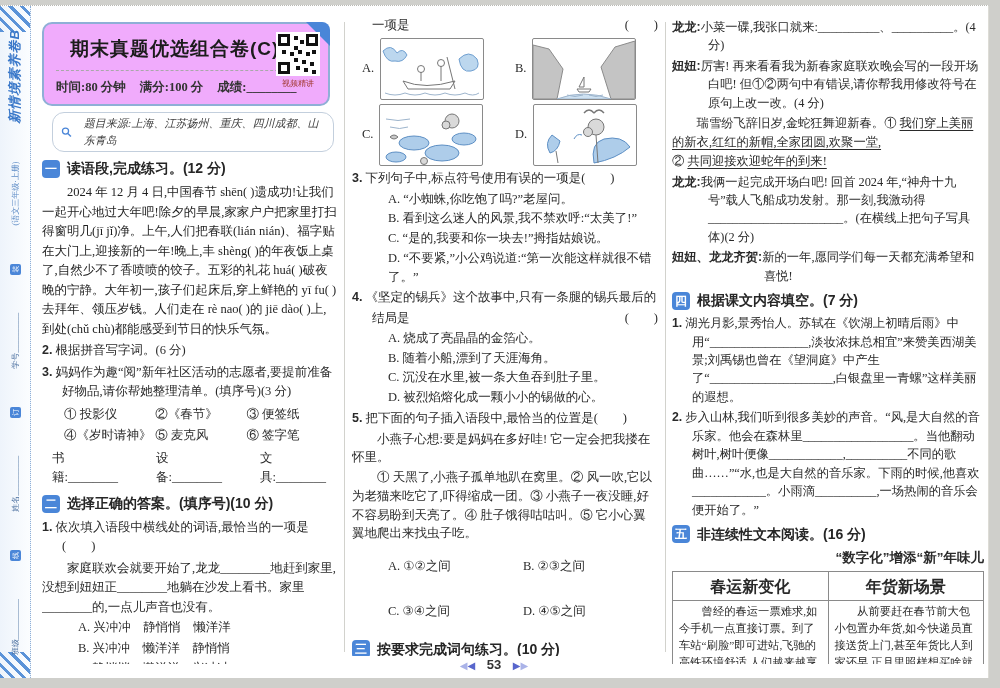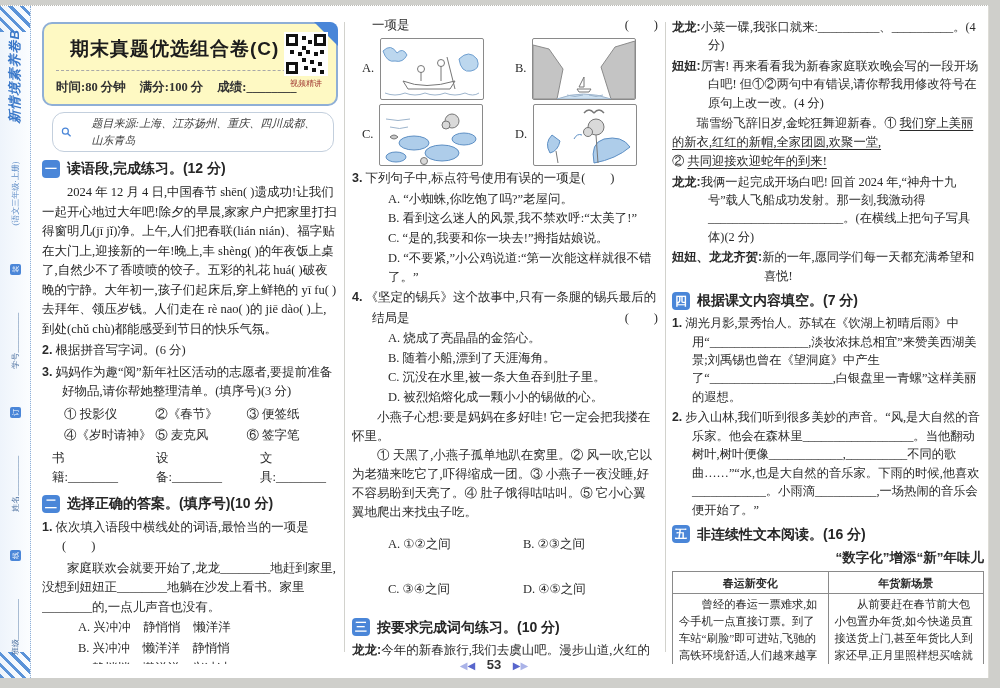--- a/index.html
+++ b/index.html
@@ -41,35 +41,35 @@
   .col{position:absolute;top:10px;overflow:hidden;}
   .col1{left:42px;width:296px;height:648px;font-size:12.5px;line-height:1.56;}
   .col2{left:352px;width:306px;height:640px;font-size:12.5px;line-height:1.5;}
   .col3{left:672px;width:312px;height:648px;font-size:12.3px;line-height:1.5;}
   .vdiv{position:absolute;top:16px;height:630px;width:0;border-left:1px solid #d2d2cd;}
   .vdiv.d1{left:344px;}
   .vdiv.d2{left:665px;}
   
   .hbox{
     position:relative;border:2px solid #8fafd6;border-radius:10px;
-    padding:8px 10px 7px 12px;margin:6px 0 6px 0;background:#fef9c3;
+    padding:8px 10px 7px 12px;margin:6px 8px 6px 0;background:#f0abfc;
   }
   .hbox .fold{position:absolute;top:-2px;right:-2px;width:0;height:0;
     border-top:24px solid #4a86d8;border-left:24px solid transparent;border-top-right-radius:8px;}
   .htitle{font-family:"Liberation Sans",sans-serif;font-weight:bold;font-size:19px;
     letter-spacing:1px;color:#1c1c1c;padding:2px 0 6px 14px;}
   .hmeta{border-top:1px dashed #a8a8a8;padding-top:7px;font-size:12.5px;font-weight:bold;
     color:#333;display:flex;gap:14px;align-items:flex-end;text-align:center;}
   .score-blank{letter-spacing:0;}
   .qr{position:absolute;right:8px;top:8px;width:44px;height:44px;}
   .qr-cap{position:absolute;right:4px;top:54px;font-size:8px;color:#a23b34;width:52px;text-align:center;}
   
   .source{
     border:1px solid #c3cfdd;border-radius:12px;padding:2px 8px;margin:2px 4px 6px 10px;
-    font-size:11px;font-style:italic;color:#3c3c3c;display:flex;align-items:center;gap:20px;
+    font-size:11px;font-style:italic;color:#3c3c3c;display:flex;align-items:center;gap:12px;
   }
   
   .sec{display:flex;align-items:center;gap:7px;margin:5px 0 3px 0;}
   .sec-num{flex:0 0 auto;width:18px;height:18px;border-radius:4px;background:#4a86d8;color:#fff;
     font-size:12px;line-height:18px;text-align:center;font-family:"Liberation Sans",sans-serif;font-weight:bold;}
   .sec-title{font-family:"Liberation Sans",sans-serif;font-weight:bold;font-size:14px;color:#262626;}
   
   .passage{text-indent:2em;color:#1f1f1f;}
   .q{margin:2px 0;padding-left:20px;text-indent:-20px;}
   .qn{font-weight:bold;font-family:"Liberation Sans",sans-serif;}
@@ -88,21 +88,21 @@
   .bracket{white-space:nowrap;}
   
   .imgrid{display:grid;grid-template-columns:1fr 1fr;gap:4px 10px;padding-left:10px;margin:3px 0;}
   .imgitem{display:flex;align-items:center;gap:6px;}
   .imgbox{width:102px;height:60px;border:1px solid #8a8a8a;border-radius:2px;background:#fff;}
   
   .read-title{text-align:right;font-weight:bold;font-family:"Liberation Sans",sans-serif;
     font-size:13.5px;margin:3px 0;}
   table.nt{border-collapse:collapse;width:100%;font-size:11.3px;line-height:1.5;}
   table.nt th,table.nt td{border:1px solid #8a8a8a;padding:2px 6px;vertical-align:top;}
-  table.nt th{font-family:"Liberation Sans",sans-serif;font-size:11px;padding:3px 18px 1px;}
+  table.nt th{font-family:"Liberation Sans",sans-serif;font-size:16px;padding:3px 18px 1px;}
   table.nt td{text-indent:2em;}
   
   .footer{position:absolute;left:0;right:0;bottom:6px;text-align:center;
     font-family:"Liberation Sans",sans-serif;font-size:13px;color:#3a3a3a;}
   .arr{font-size:10px;}
   .arr .lt{color:#aab3e8;} .arr .dk{color:#5866cc;}
   .pgnum{margin:0 8px;font-weight:bold;color:#333;}
 </style>
 </head>
 <body>
@@ -287,20 +287,24 @@
       </div>
       <div class="stem-row" style="padding-left:20px;">
         <span>结局是</span>
         <span class="bracket">(　　)</span>
       </div>
       <div class="opt">A. 烧成了亮晶晶的金箔心。</div>
       <div class="opt">B. 随着小船,漂到了天涯海角。</div>
       <div class="opt">C. 沉没在水里,被一条大鱼吞到肚子里。</div>
       <div class="opt">D. 被烈焰熔化成一颗小小的锡做的心。</div>
 
+      <div class="q">
+        <span class="qn">5.</span>
+        <span>把下面的句子插入语段中,最恰当的位置是</span><span class="bracket">(　　)</span>
+      </div>
       <div class="sub-passage">小燕子心想:要是妈妈在多好哇! 它一定会把我搂在怀里。</div>
       <div class="sub-passage">① 天黑了,小燕子孤单地趴在窝里。② 风一吹,它以为老猫来吃它了,吓得缩成一团。③ 小燕子一夜没睡,好不容易盼到天亮了。④ 肚子饿得咕咕叫。⑤ 它小心翼翼地爬出来找虫子吃。</div>
       <div class="opt2col">
         <span class="o">A. ①②之间</span>
         <span class="o">B. ②③之间</span>
         <span class="o">C. ③④之间</span>
         <span class="o">D. ④⑤之间</span>
       </div>
 
       <div class="sec">

